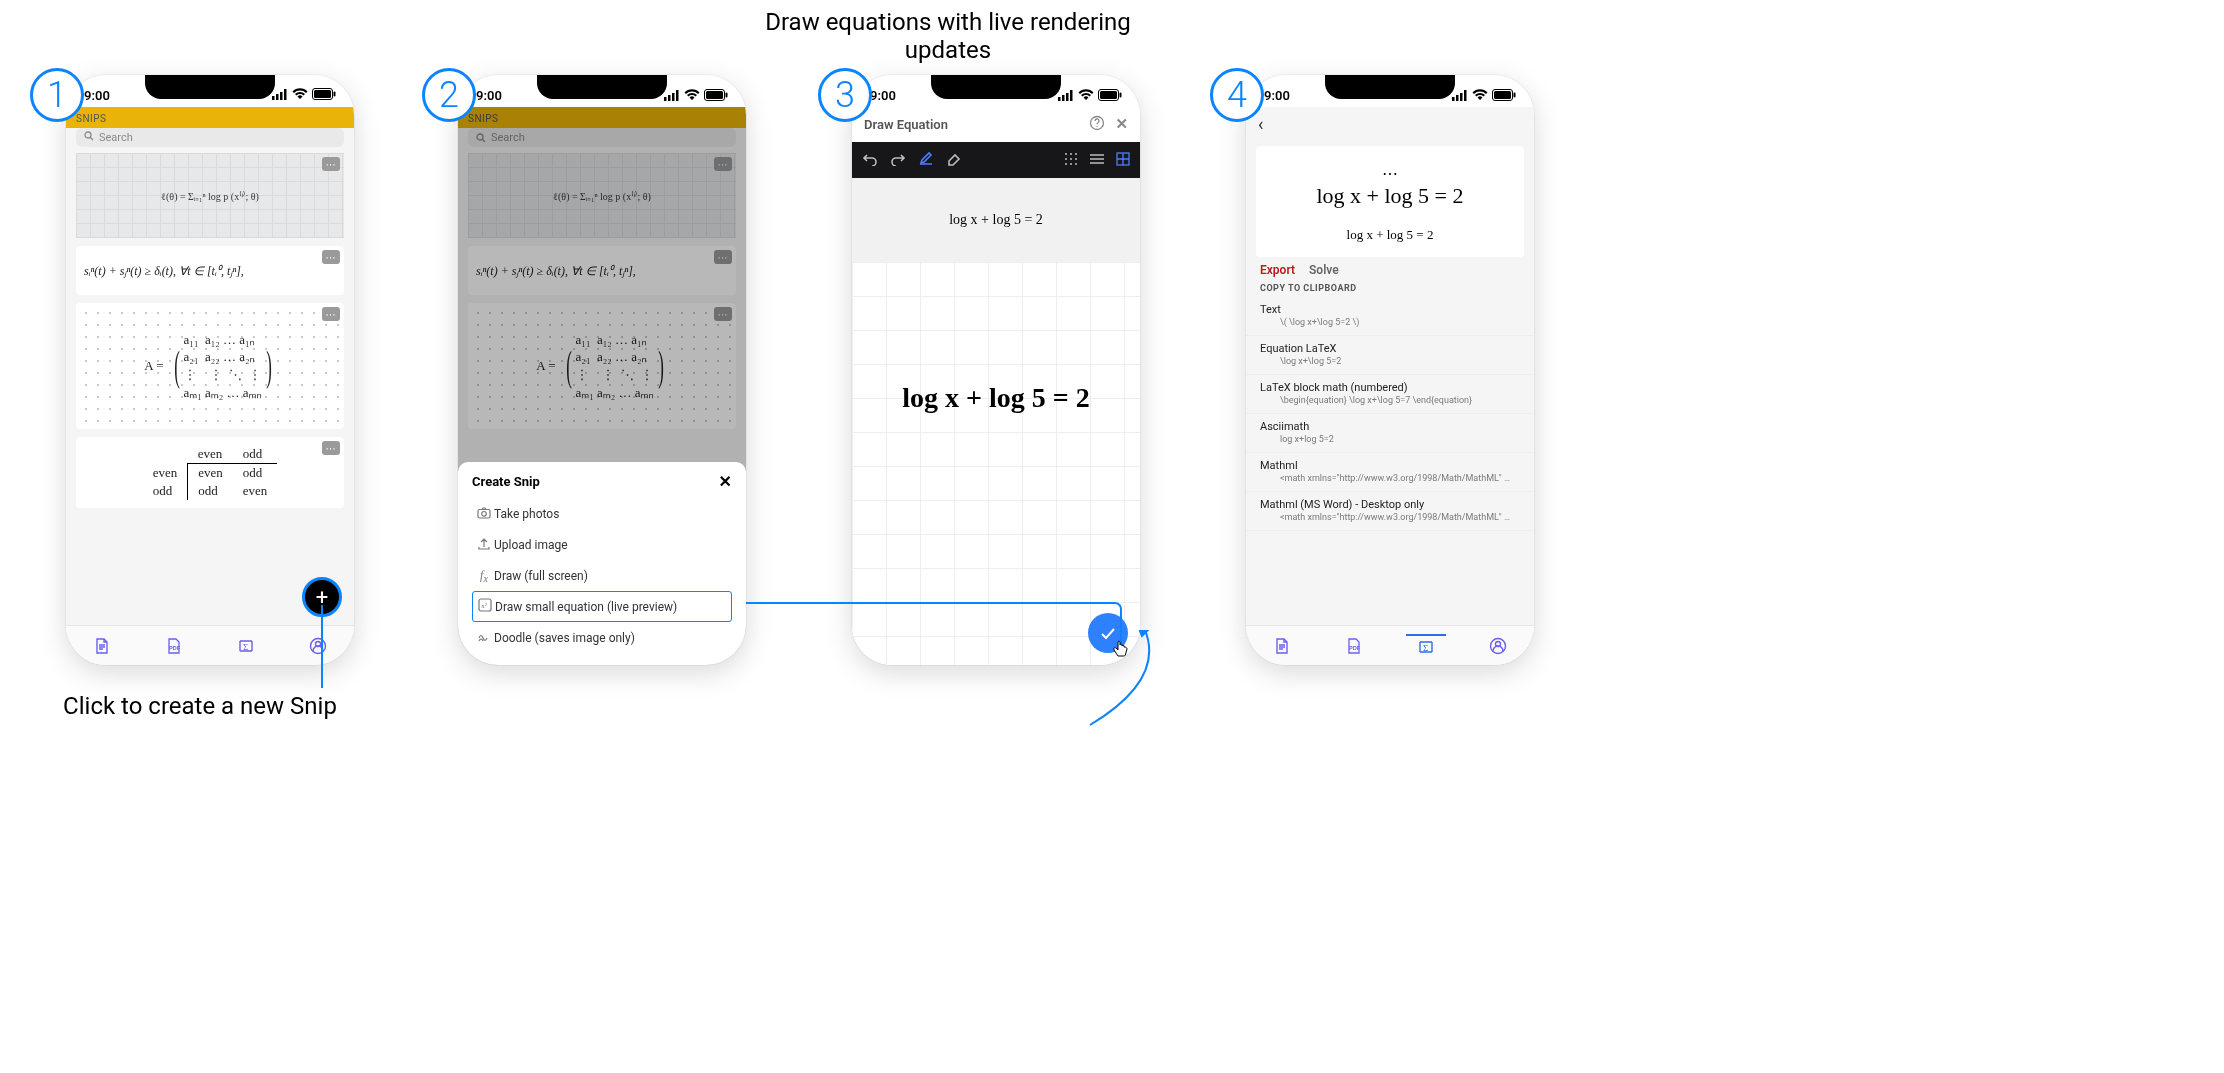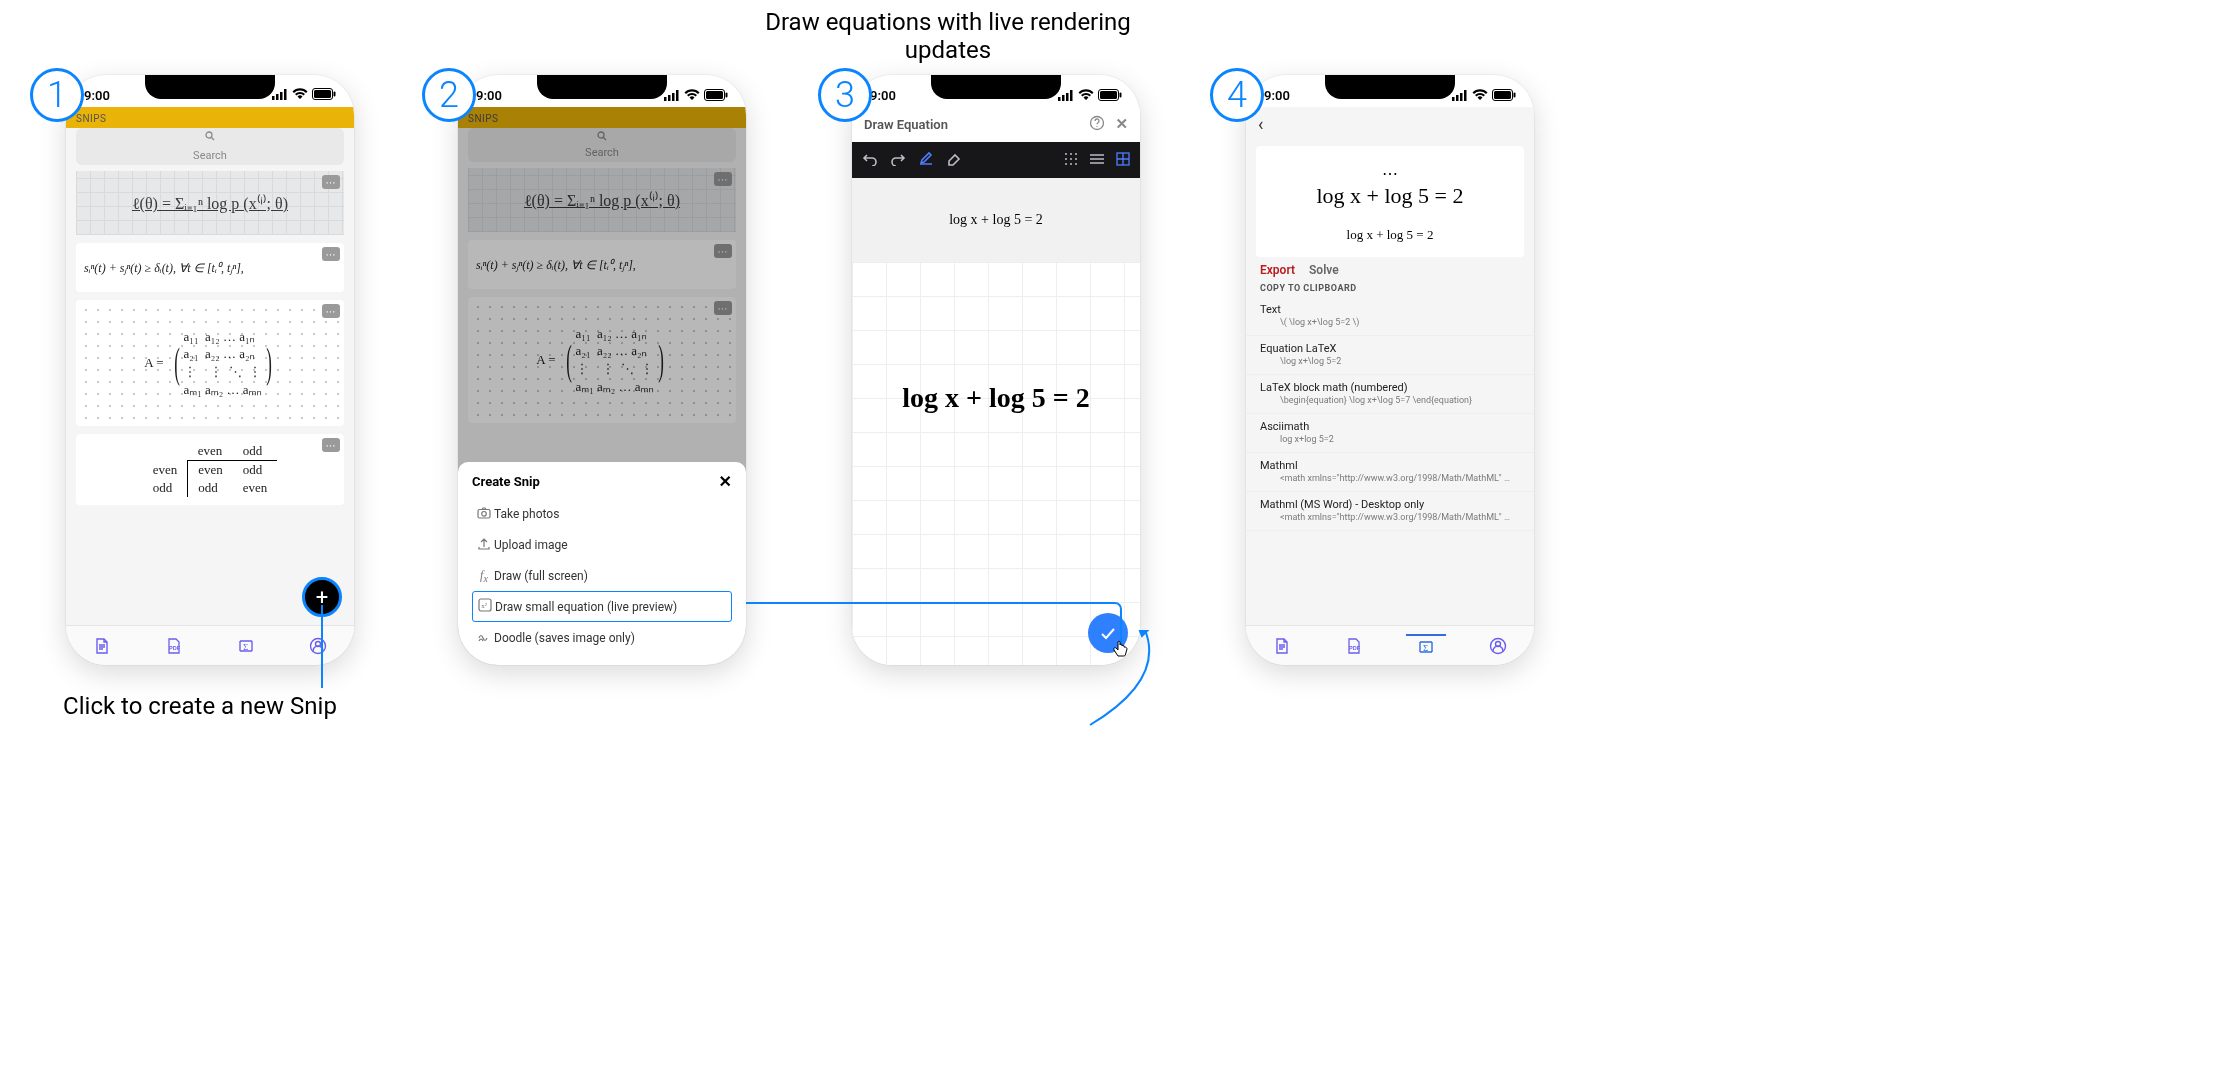--- a/index.html
+++ b/index.html
@@ -63,41 +63,41 @@
   .header {
     background: #eab308;
     padding: 6px 10px 4px;
     font-size: 10px; font-weight: 400; letter-spacing: .5px;
     color: #555;
   }
   .search {
     margin: 0 10px 6px;
     background: #e9e9ea; border-radius: 6px;
     padding: 3px 8px; font-size: 11px; color: #8a8a8d;
-    display:flex; align-items:center; gap:5px;flex-direction:column;
+    display:flex; align-items:center; gap:5px;
   }
   .list { flex: 1; overflow: hidden; padding: 0 10px; }
   .card {
     background: #fff; border-radius: 4px; margin-bottom: 8px;
     position: relative; padding: 8px;
     font-family: "Times New Roman", serif;
     font-size: 12px; color: #222;
   }
   .card .more {
     position: absolute; top: 4px; right: 4px;
     width: 18px; height: 14px; background: #9a9a9a; border-radius:3px;
     display:flex; align-items:center; justify-content:center;
     color:#fff; font-size:10px; letter-spacing:1px;
   }
   .card-img {
-    height: 64px; display:flex; align-items:center; justify-content:center;
+    height: 85px; display:flex; align-items:center; justify-content:center;
     background: repeating-linear-gradient(0deg,#d9dadb 0,#d9dadb 1px,transparent 1px,transparent 14px),
                 repeating-linear-gradient(90deg,#d9dadb 0,#d9dadb 1px,transparent 1px,transparent 14px),
                 #e7e8e9;
-    font-family: cursive; font-size: 16px; color: #3a3a3a; text-decoration: underline;
+    font-family: cursive; font-size: 10px; color: #3a3a3a;
   }
   .card-dotgrid {
     background: radial-gradient(circle,#c8c8c8 1px,transparent 1px);
     background-size: 12px 12px;
     min-height: 118px;
     display:flex; align-items:center; justify-content:center;
     font-family: cursive; font-size: 13px;
   }
   .tabbar {
     height: 40px; background:#fafafa; border-top:1px solid #e5e5e5;

